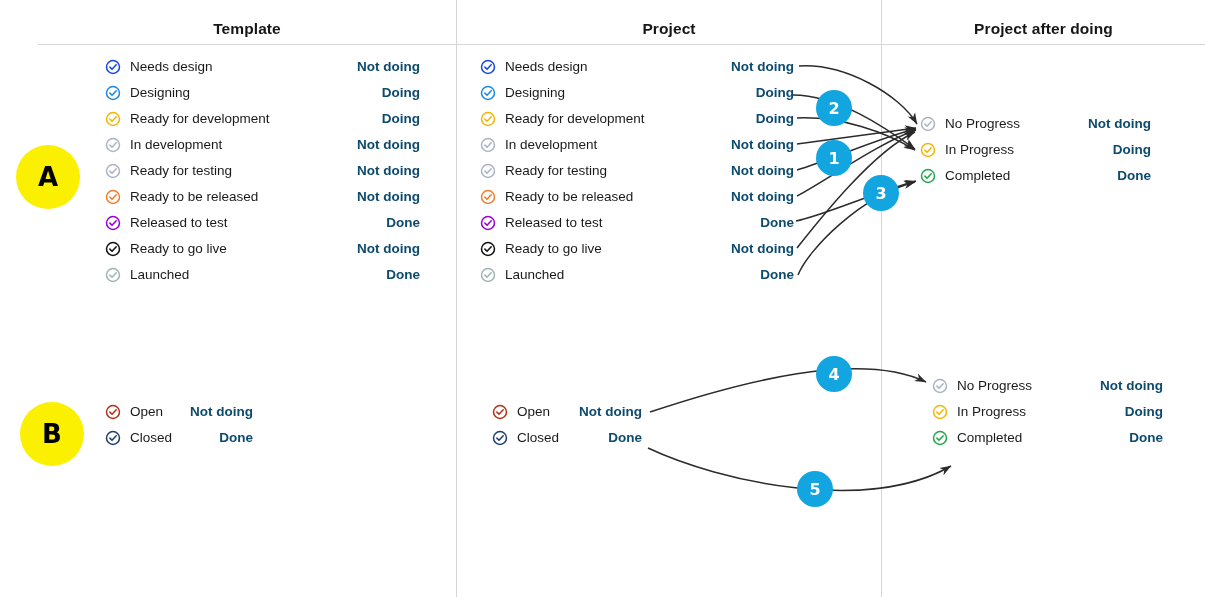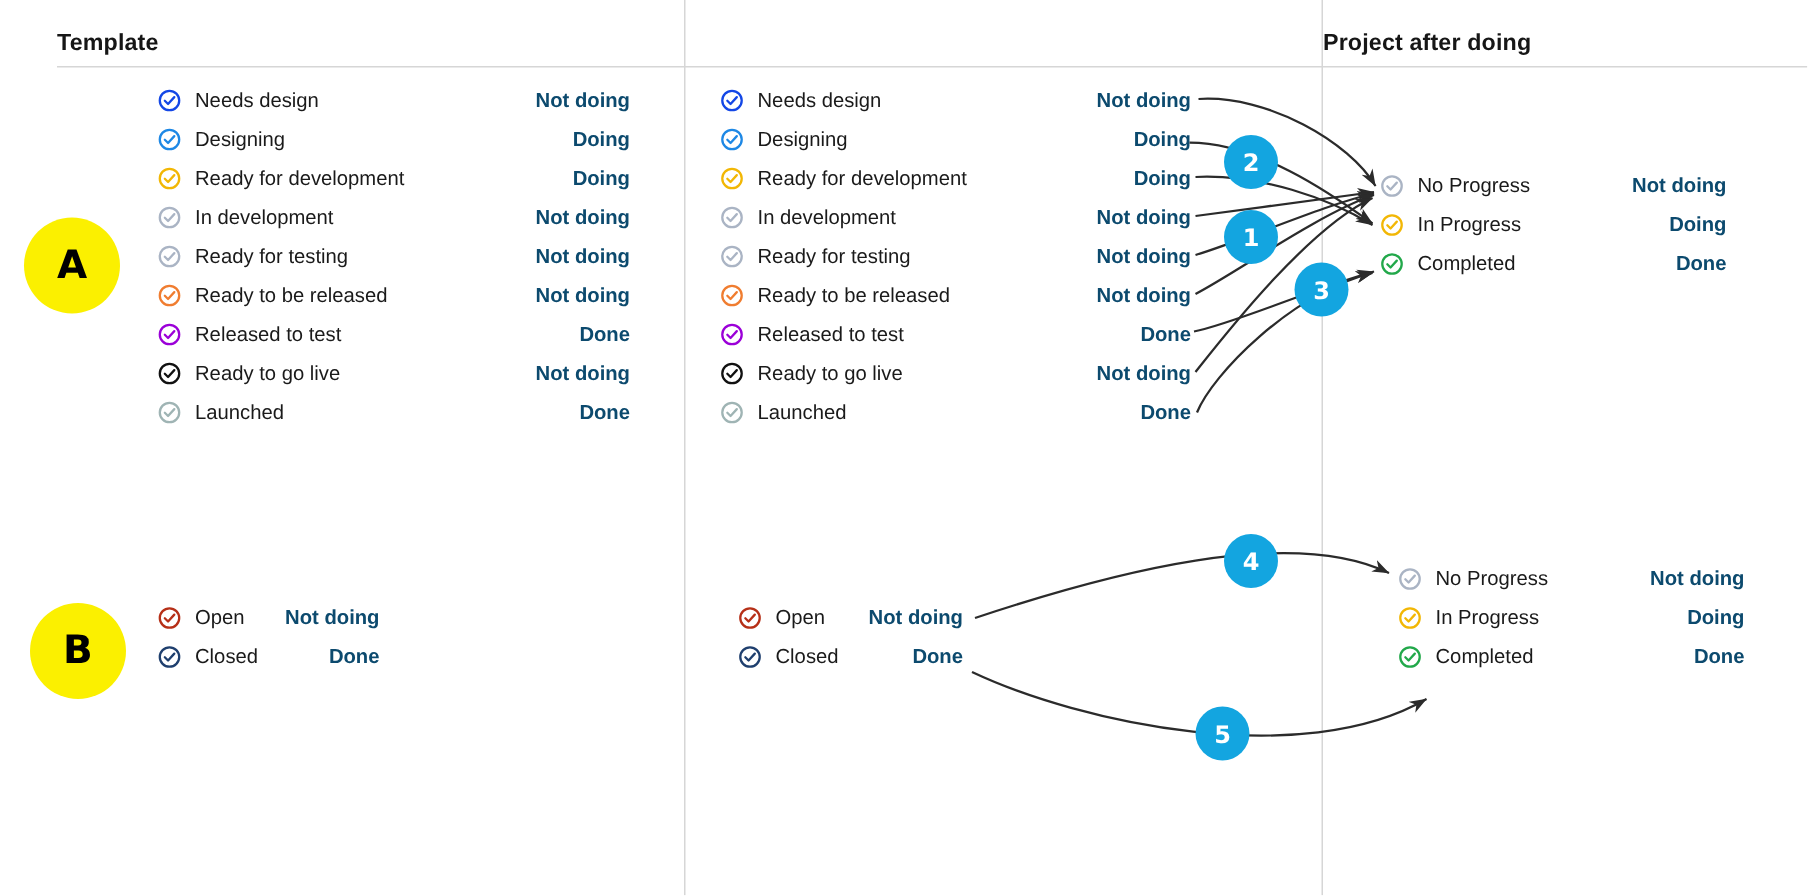--- a/index.html
+++ b/index.html
@@ -34,21 +34,21 @@
     width: 1167px;
     height: 1px;
     background: #d6d6d6;
   }
   .col-header {
     position: absolute;
     top: 20px;
     font-size: 15.5px;
     font-weight: bold;
     color: #161616;
-    text-align: left;
+    text-align: center;
     letter-spacing: 0.1px;
   }
 
   
   .section-badge {
     position: absolute;
     width: 64px;
     height: 64px;
     border-radius: 50%;
     background: #fbf000;
@@ -127,20 +127,21 @@
 </head>
 <body>
 
 <div id="canvas">
 
   <div class="v-divider" style="left: 456px; background: rgb(214, 214, 214);"></div>
   <div class="v-divider" style="left: 881px; background: rgb(214, 214, 214);"></div>
   <div class="h-divider" style="background: rgb(214, 214, 214);"></div>
 
   <div class="col-header" style="left:38px; width:418px;">Template</div>
+  <div class="col-header" style="left:457px; width:424px;">Project</div>
   <div class="col-header" style="left:882px; width:323px;">Project after doing</div>
 
   <div class="section-badge" style="left: 16px; top: 145px; background: rgb(251, 240, 0);">A</div>
   <div class="section-badge" style="left: 20px; top: 402px; background: rgb(251, 240, 0);">B</div>
 
   <div class="status-list" id="list-a-template" style="left:105px; top:59px; width:315px;">
       <div class="status-row" style="height:26px">
         <svg class="status-icon" viewBox="0 0 20 20">
           <circle cx="10" cy="10" r="8.1" fill="none" stroke="#1447e6" stroke-width="1.9"></circle>
           <path d="M6.1 10.2 L8.8 12.9 L14.0 7.2" fill="none" stroke="#1447e6" stroke-width="1.9" stroke-linecap="round" stroke-linejoin="round"></path>

